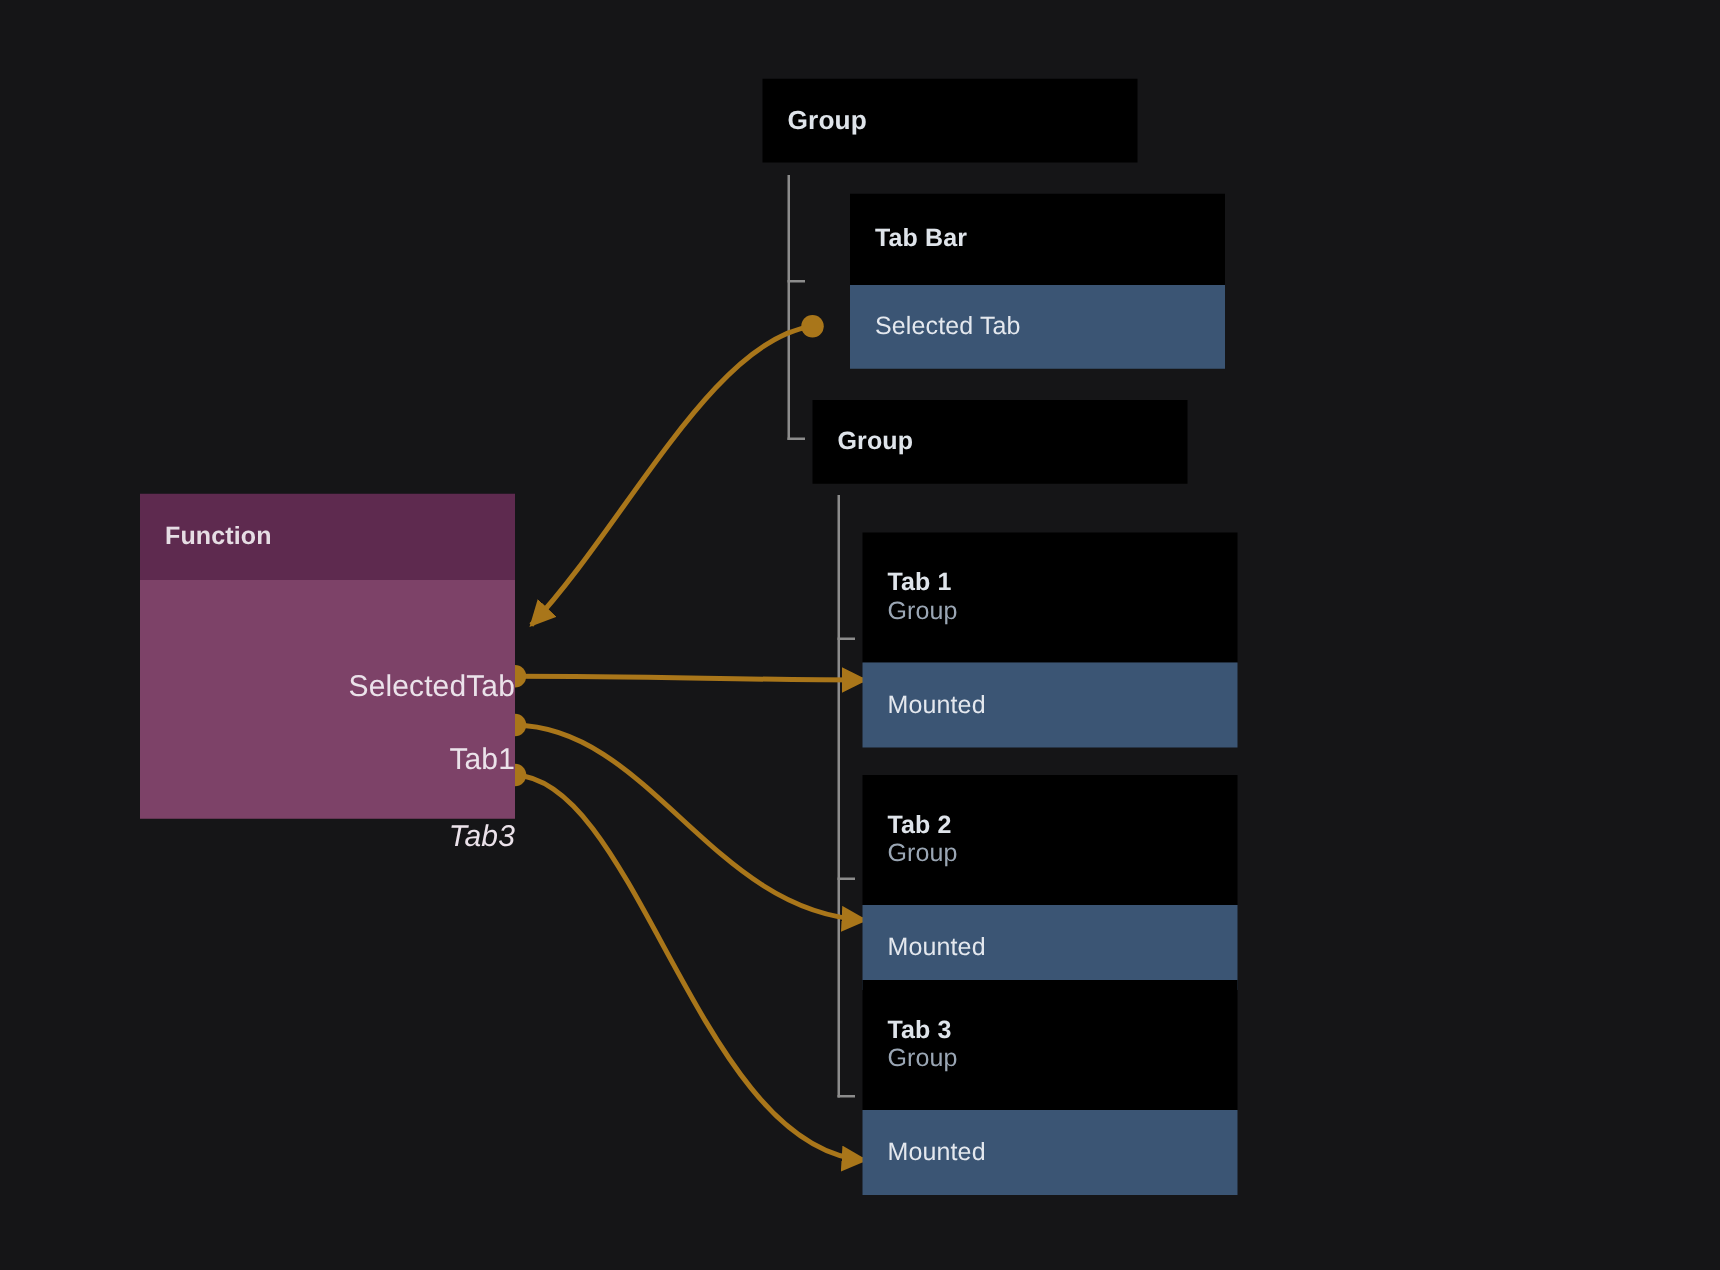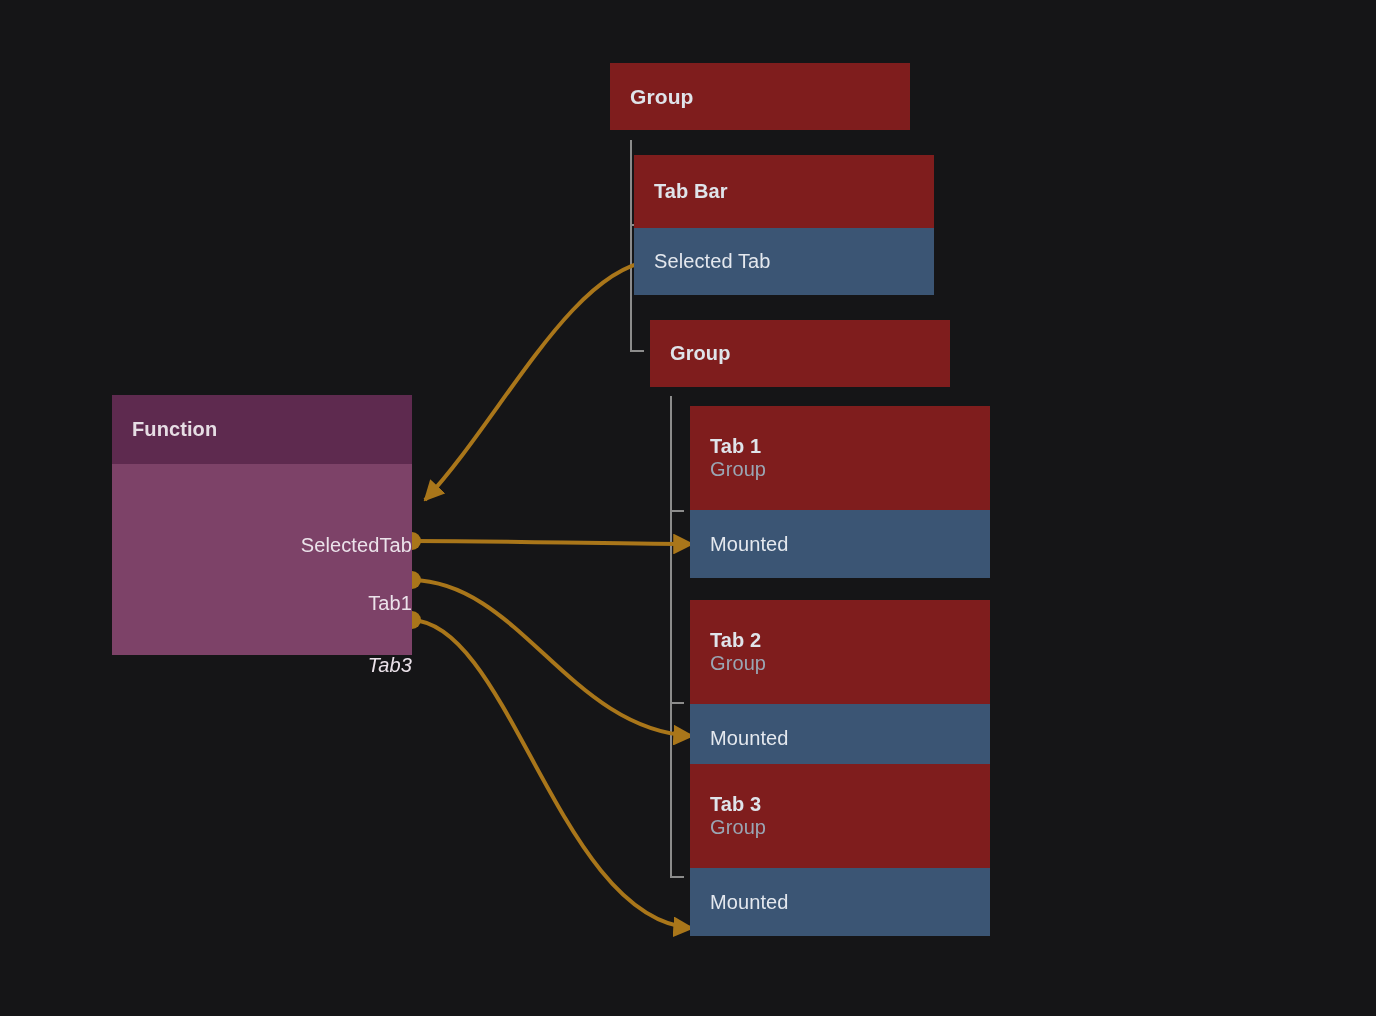--- a/index.html
+++ b/index.html
@@ -32,21 +32,21 @@
     position: absolute;
     box-sizing: border-box;
   }
   .row {
     box-sizing: border-box;
     display: flex;
     align-items: center;
   }
   
   .n-header-blue {
-    background: #7f1d1d;
+    background: #000000;
     color: #dfe4ea;
   }
   .n-row-blue {
     background: #3b5574;
     color: #e4e8ee;
   }
   .title-lg {
     font-size: 21px;
     font-weight: bold;
     letter-spacing: 0.1px;
@@ -70,36 +70,37 @@
   .pad-l {
     padding-left: 20px;
   }
   .stack {
     display: flex;
     flex-direction: column;
     justify-content: center;
     padding-left: 20px;
     height: 100%;
     box-sizing: border-box;
+    margin-top: 20px;
   }
   
   .fn-header {
     background: #5e2a4f;
     color: #e6dde4;
   }
   .fn-body {
     background: #7d4268;
   }
   .pin-row {
     display: flex;
-    align-items: flex-start;
+    align-items: flex-end;
     justify-content: flex-end;
     padding-right: 20px;
     color: #ebe2ea;
-    font-size: 20px;
+    font-size: 24px;
     letter-spacing: 0.1px;
   }
   
   .tree-line {
     position: absolute;
     background: #8c8c8c;
   }
   .tree-v { width: 2px; }
   .tree-h { height: 2px; }
 </style>
@@ -140,21 +141,21 @@
     <circle cx="412" cy="580" r="9" fill="#a9761a"></circle>
     <circle cx="412" cy="620" r="9" fill="#a9761a"></circle>
   </svg>
 
   <div class="node" style="left:610px; top:63px; width:300px; height:67px;">
     <div class="row n-header-blue pad-l" style="width:100%; height:100%;">
       <span class="title-lg">Group</span>
     </div>
   </div>
 
-  <div class="node" style="left:634px; top:155px; width:300px; height:140px;">
+  <div class="node" style="left:680px; top:155px; width:300px; height:140px;">
     <div class="row n-header-blue pad-l" style="width:100%; height:73px;">
       <span class="title-md">Tab Bar</span>
     </div>
     <div class="row n-row-blue pad-l" style="width:100%; height:67px;padding-left:20px;">
       <span class="row-label">Selected Tab</span>
     </div>
   </div>
 
   <div class="node" style="left:650px; top:320px; width:300px; height:67px;">
     <div class="row n-header-blue pad-l" style="width:100%; height:100%;">

